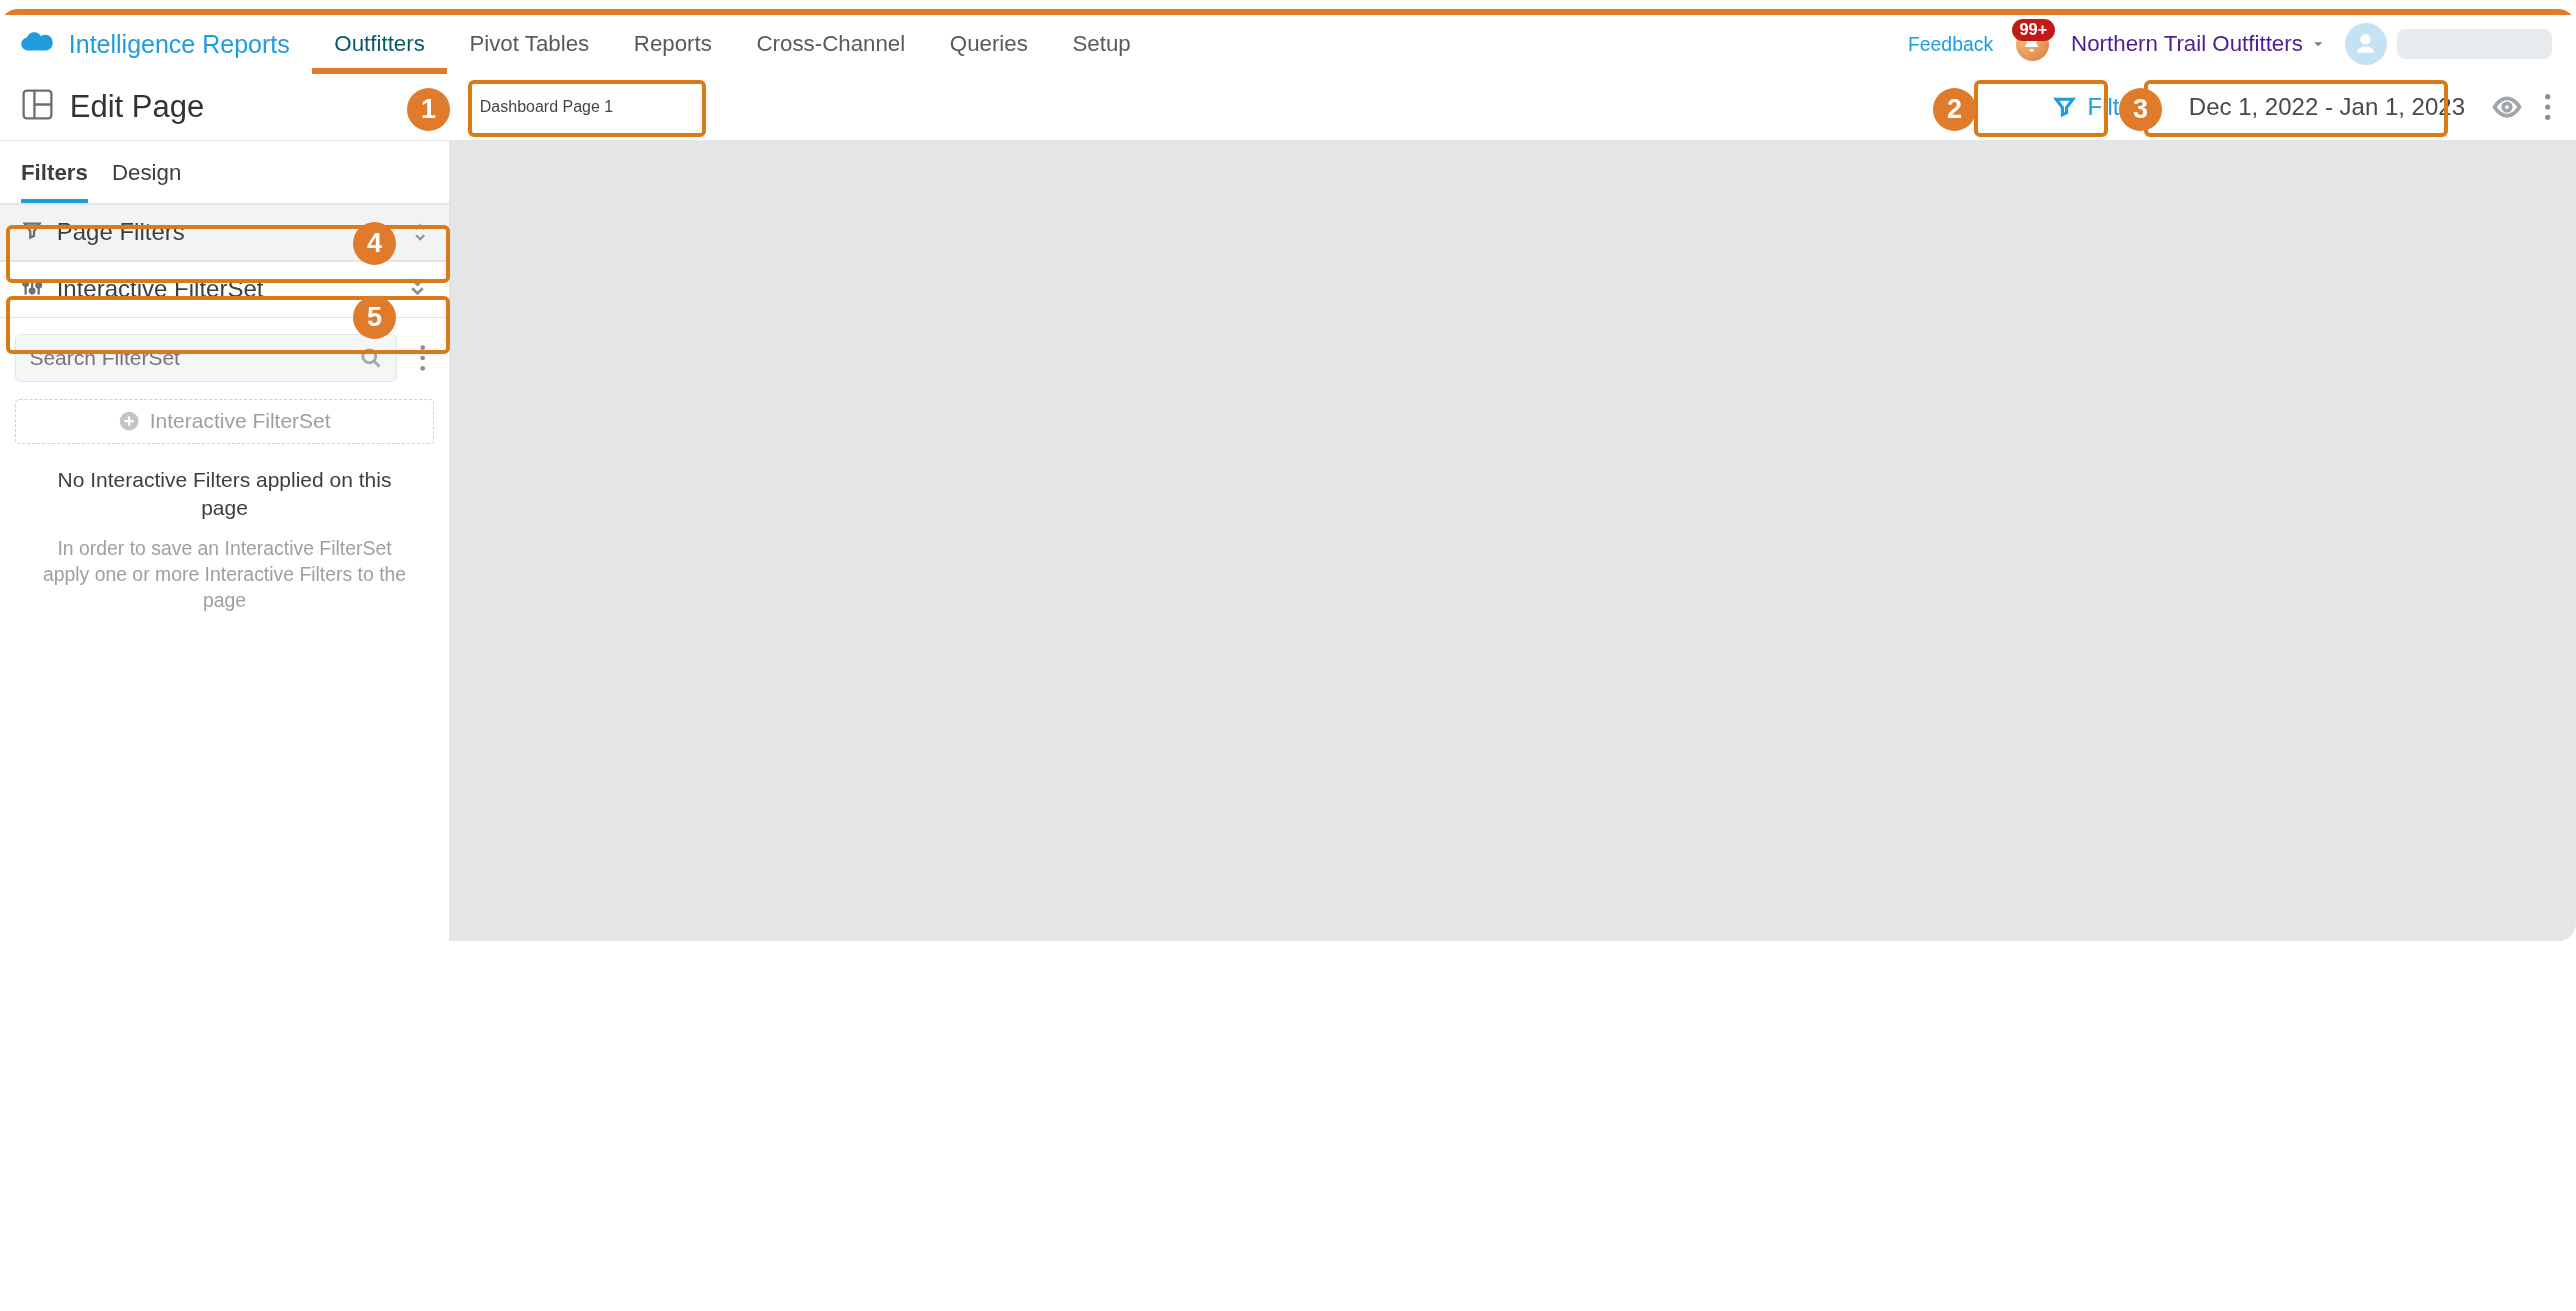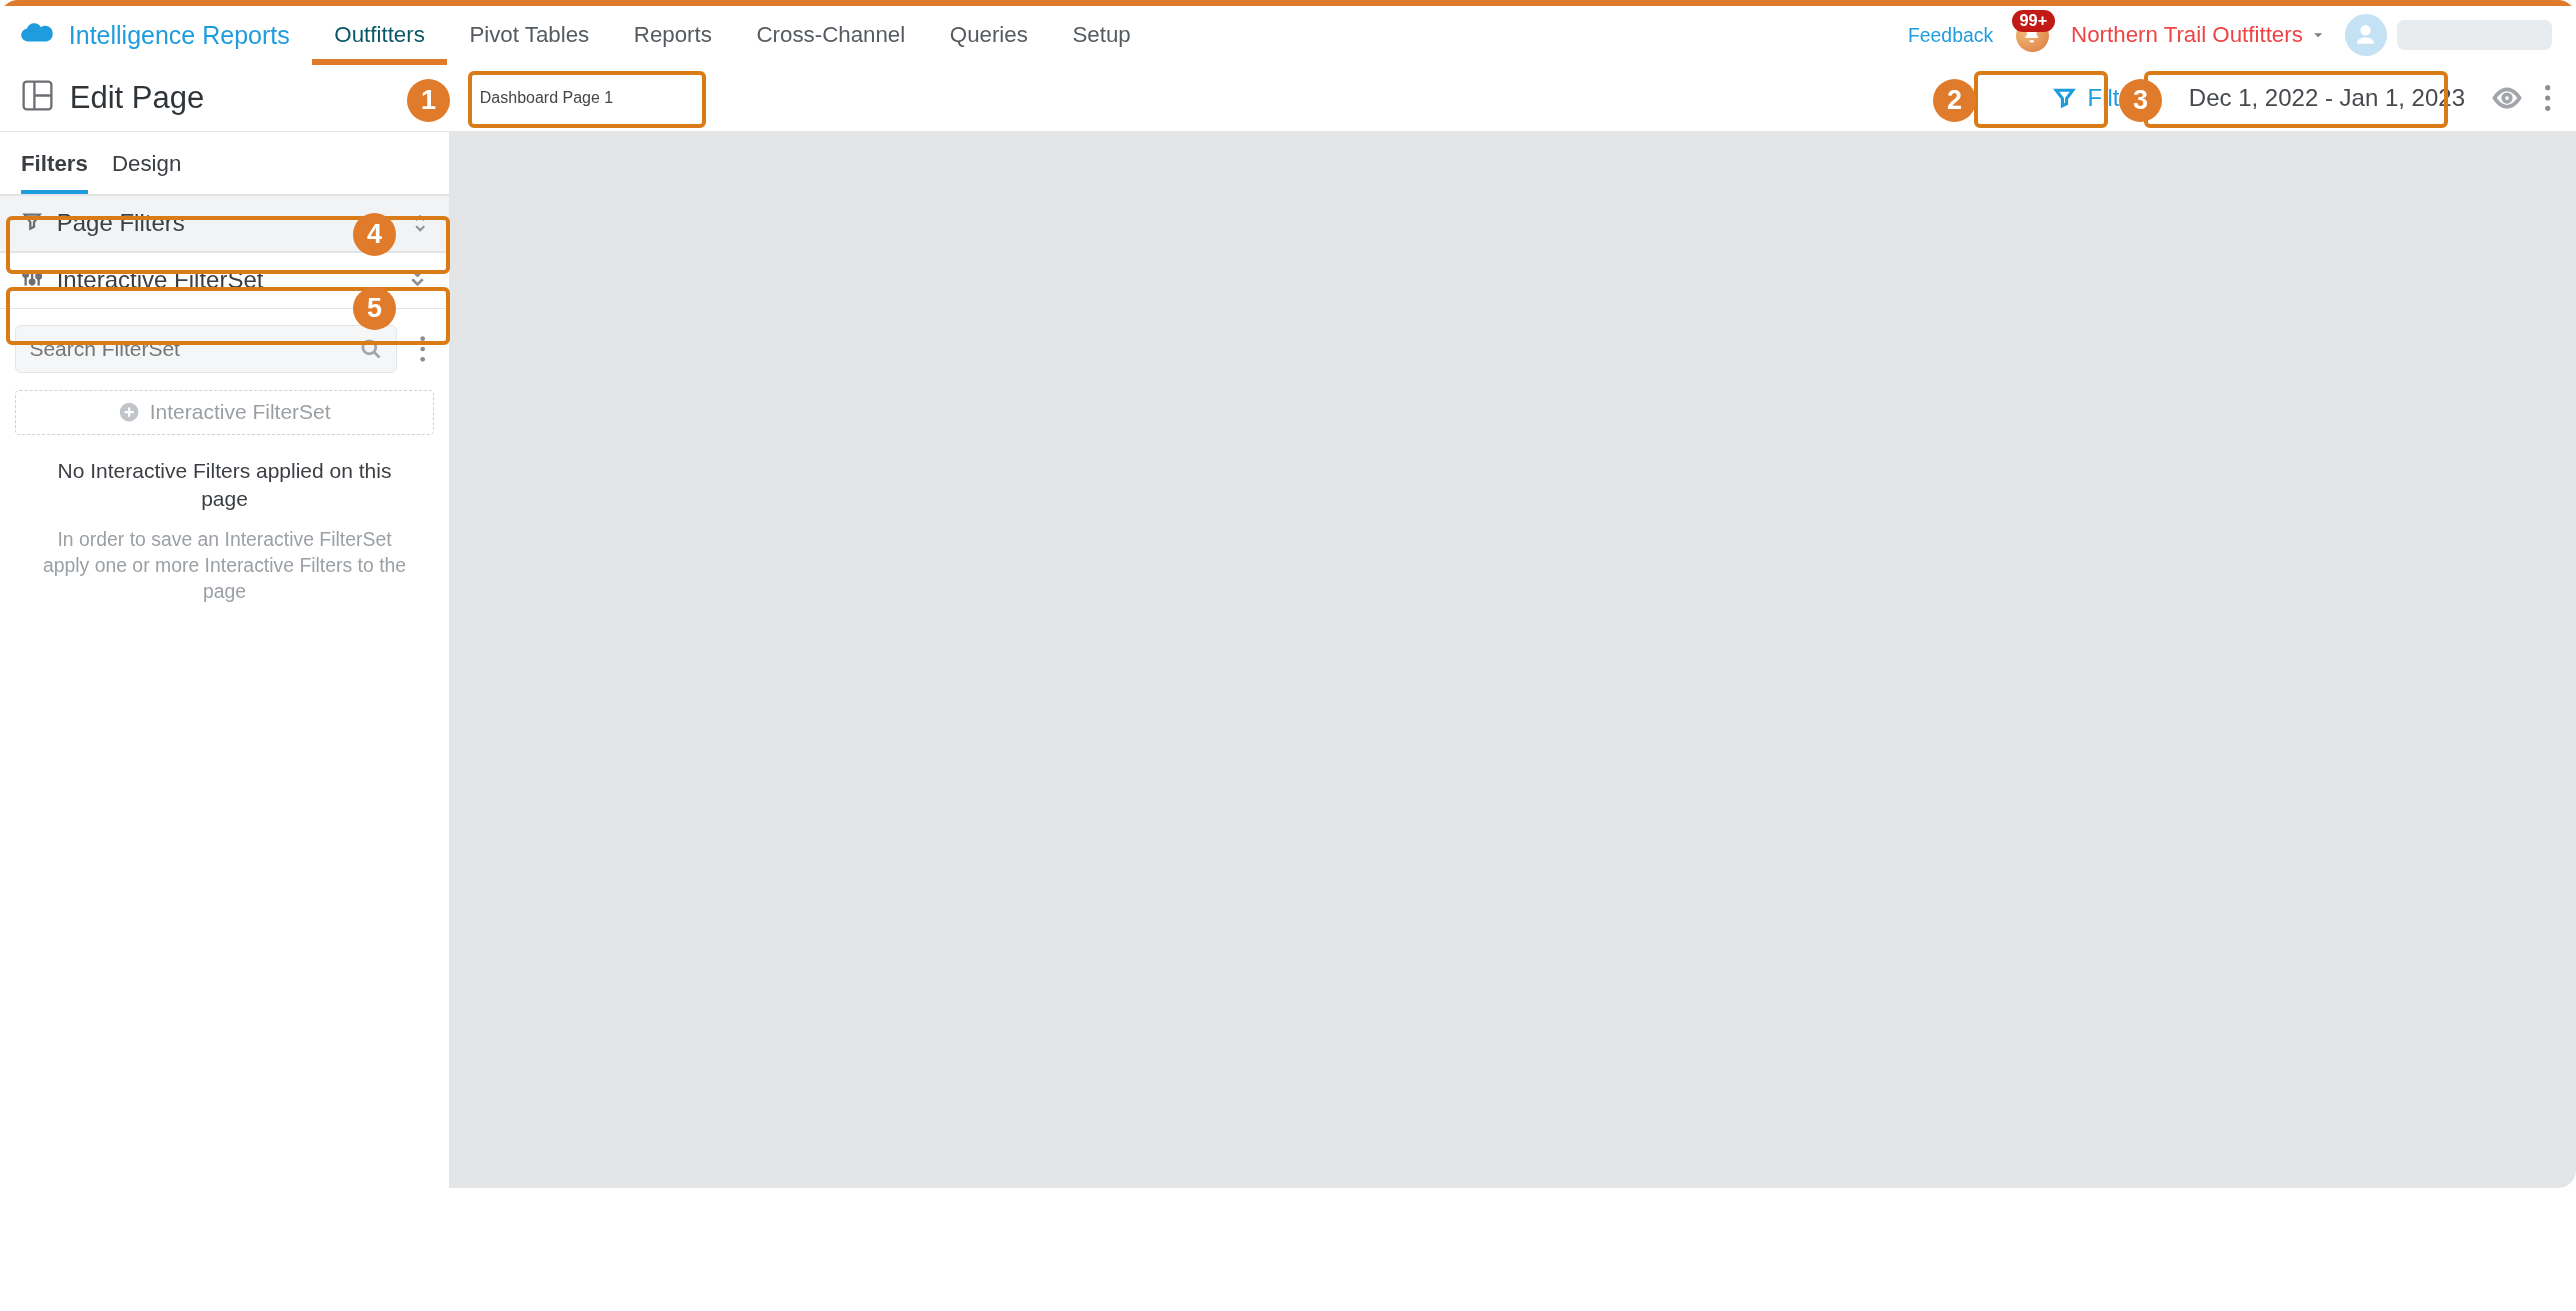--- a/index.html
+++ b/index.html
@@ -1,37 +1,37 @@
 <!DOCTYPE html>
 <html style="font-size:12px"><head>
 <meta charset="utf-8">
 <style>
   * { box-sizing: border-box; margin: 0; padding: 0; font-family: -apple-system, BlinkMacSystemFont, "Segoe UI", Arial, sans-serif; }
   html, body { width: 100%; height: 100%; }
   body { background: #fff; color: #222; font-size: 21px; overflow: hidden; }
 
-  .app { width: 2576px; height: 1188px; display: flex; flex-direction: column; background: #fff; border-radius: 18px; overflow: hidden; position: relative; }
+  .app { width: 2576px; height: 932px; display: flex; flex-direction: column; background: #fff; border-radius: 18px; overflow: hidden; position: relative; margin-top: 9px; }
 
   
   .topbar { height: 64px; display: flex; align-items: stretch; border-top: 6px solid #e07b2c; background: #fff; }
   .brand { display: flex; align-items: center; gap: 10.4px; padding: 0 22.3px 0 16.4px; }
   .brand-cloud { width: 42px; height: 30px; fill: #1f9cdd; }
   .brand-name { font-size: 25px; color: #1f9cdd; font-weight: 400; }
   .nav { display: flex; align-items: stretch; }
   .nav-tab { display:flex; align-items:center; padding: 0 22.3px; font-size: 22.3px; color: #555b60; cursor: pointer; position: relative; }
   .nav-tab.active { color: #0b5966; font-weight: 500; }
   .nav-tab.active::after { content:""; position:absolute; left:0; right:0; bottom:-0.7px; height:6px; background:#e07b2c; }
   .topbar .spacer { flex: 1; }
   .top-actions { display:flex; align-items:center; gap: 18px; padding-right: 24px; }
   .feedback { color:#1f9cdd; font-size:19.4px; }
   .notif-wrap { position:relative; width:42px; height:42px; display:flex; align-items:center; justify-content:center; }
   .notif-bell { width:33px; height:33px; border-radius:50%; background: radial-gradient(circle at 30% 30%, #f6c07a, #d97840); display:flex; align-items:center; justify-content:center; }
   .notif-bell svg { width:19.4px; height:19.4px; fill:#fff; }
   .notif-badge { position:absolute; top:-4.5px; right:-1.5px; background:#c21b17; color:#fff; border-radius:13.4px; font-size:16.4px; padding: 1.5px 7.4px; font-weight:600; }
-  .org-switch { display:flex; align-items:center; gap:7.4px; color:#ef4444; font-size:22.3px; }
+  .org-switch { display:flex; align-items:center; gap:7.4px; color:#4c1d95; font-size:22.3px; }
   .org-switch svg { width:16.4px; height:16.4px; fill:#7a7f84; }
   .user-block { display:flex; align-items:center; gap:10.4px; }
   .avatar { width:42px; height:42px; border-radius:50%; background:#c5e1f4; display:flex; align-items:center; justify-content:center; }
   .avatar svg { width:25px; height:25px; fill:#fff; }
   .user-pill { width:155px; height:30px; background:#e9ecef; border-radius:7.4px; }
 
   
   .secondbar { height: 68px; display:flex; align-items:center; background:#fff; border-bottom: 0.7px solid #e4e6e8; }
   .editpage-left { display:flex; align-items:center; gap:13.4px; padding-left: 19.4px; width: 450px; }
   .editpage-icon svg { width:37px; height:37px; stroke:#6b6f73; fill:none; stroke-width:3; }

